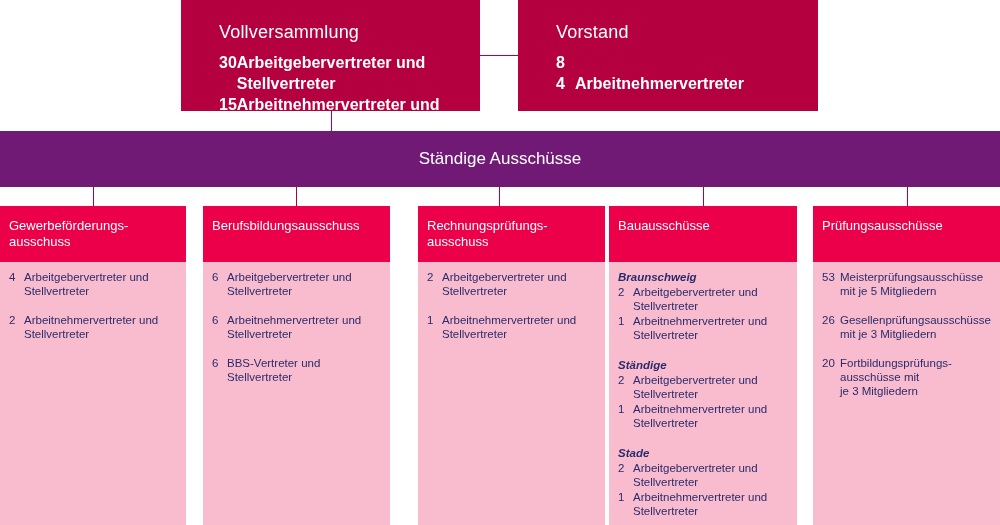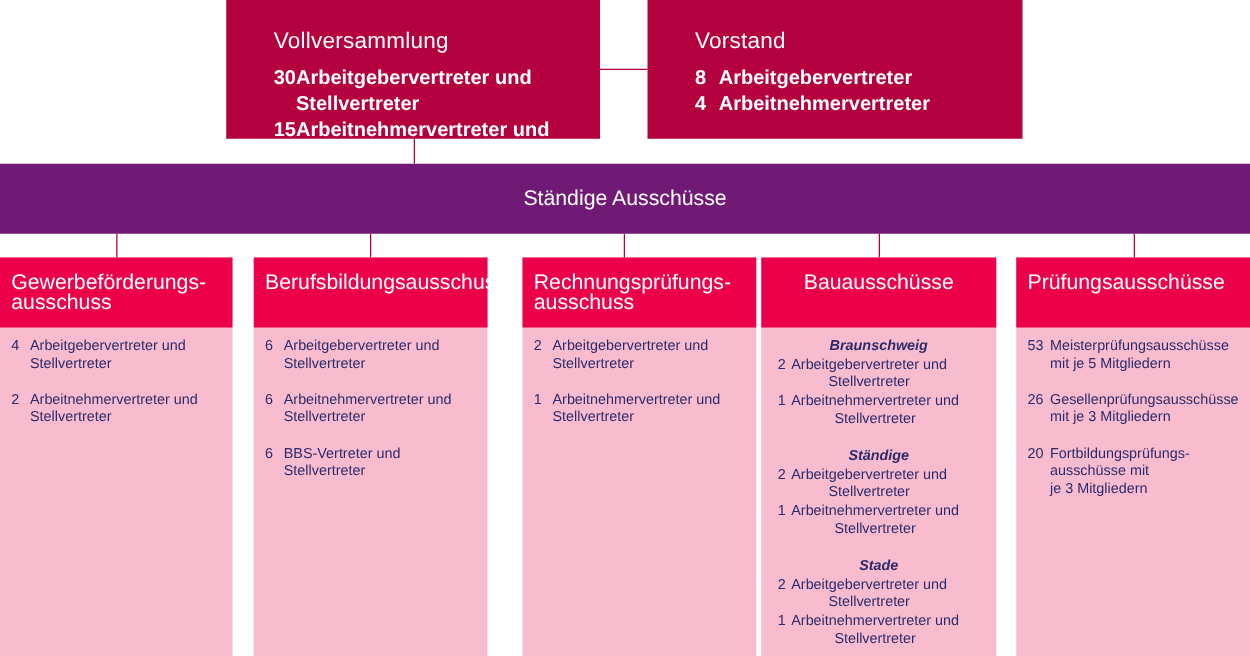--- a/index.html
+++ b/index.html
@@ -5,21 +5,21 @@
   html, body { margin:0; padding:0; }
   body { width:1000px; height:525px; position:relative; overflow:hidden; background:#ffffff; font-family:"Liberation Sans", sans-serif; }
   .topbox { position:absolute; top:0; height:111px; background:#b5003f; color:#fff; box-sizing:border-box; padding:22px 0 0 38px; }
   .topbox .title { font-size:18px; margin-bottom:9px; letter-spacing:0.2px; }
   .topbox .row { font-size:16px; font-weight:bold; line-height:21px; display:flex; }
   .topbox .row .num { width:19px; }
   .hline { position:absolute; background:#b5003f; }
   .vline { position:absolute; width:1px; background:#b5003f; }
   .bar { position:absolute; left:0; top:131px; width:1000px; height:56px; background:#701a75; color:#fff; display:flex; align-items:center; justify-content:center; font-size:17px; }
   .col { position:absolute; top:206px; bottom:0; background:#f8bcce; }
-  .col .head { height:56px; background:#eb0049; color:#fff; font-size:17px; line-height:16px; padding:12px 9px 0 9px; box-sizing:border-box; }
+  .col .head { height:56px; background:#eb0049; color:#fff; font-size:13px; line-height:16px; padding:12px 9px 0 9px; box-sizing:border-box; }
   .col .body { padding:8px 9px 0 9px; color:#2b2b6b; font-size:11.5px; line-height:14px; }
   .item { display:flex; margin-bottom:15px; }
   .item .num { width:15px; flex:none; }
   .item.wide .num { width:18px; }
   .group { margin-bottom:16px; }
   .group .gtitle { font-weight:bold; margin-bottom:1px;font-style:italic; }
   .group .item { margin-bottom:1px; }
 </style>
 </head>
 <body>
@@ -35,21 +35,20 @@
       <span>Arbeitnehmervertreter und Stellvertreter</span>
     </div>
 </div>
 
 <div class="hline" style="left:480px; top:55px; width:38px; height:1px;"></div>
 
 <div class="topbox" style="left:518px; width:300px;">
   <div class="title">Vorstand</div>
   <div class="row">
       <span class="num">8</span>
-      <span>Arbeitgebervertreter</span>
     </div>
   <div class="row">
       <span class="num">4</span>
       <span>Arbeitnehmervertreter</span>
     </div>
 </div>
 
 <div class="vline" style="left:331px; top:111px; height:20px;"></div>
 
 <div class="bar">
@@ -130,21 +129,21 @@
     <div class="item">
         <span class="num">1</span>
         <div>
           <div>Arbeitnehmervertreter und</div>
           <div>Stellvertreter</div>
         </div>
       </div>
   </div>
 </div>
 
-<div class="col" style="left:609px; width:188px;text-align:center;">
+<div class="col" style="left:609px; width:188px;">
   <div class="head">
     <div>Bauausschüsse</div>
   </div>
   <div class="body">
     <div class="group">
       <div class="gtitle">Braunschweig</div>
       <div class="item">
           <span class="num">2</span>
           <div>
             <div>Arbeitgebervertreter und</div>

